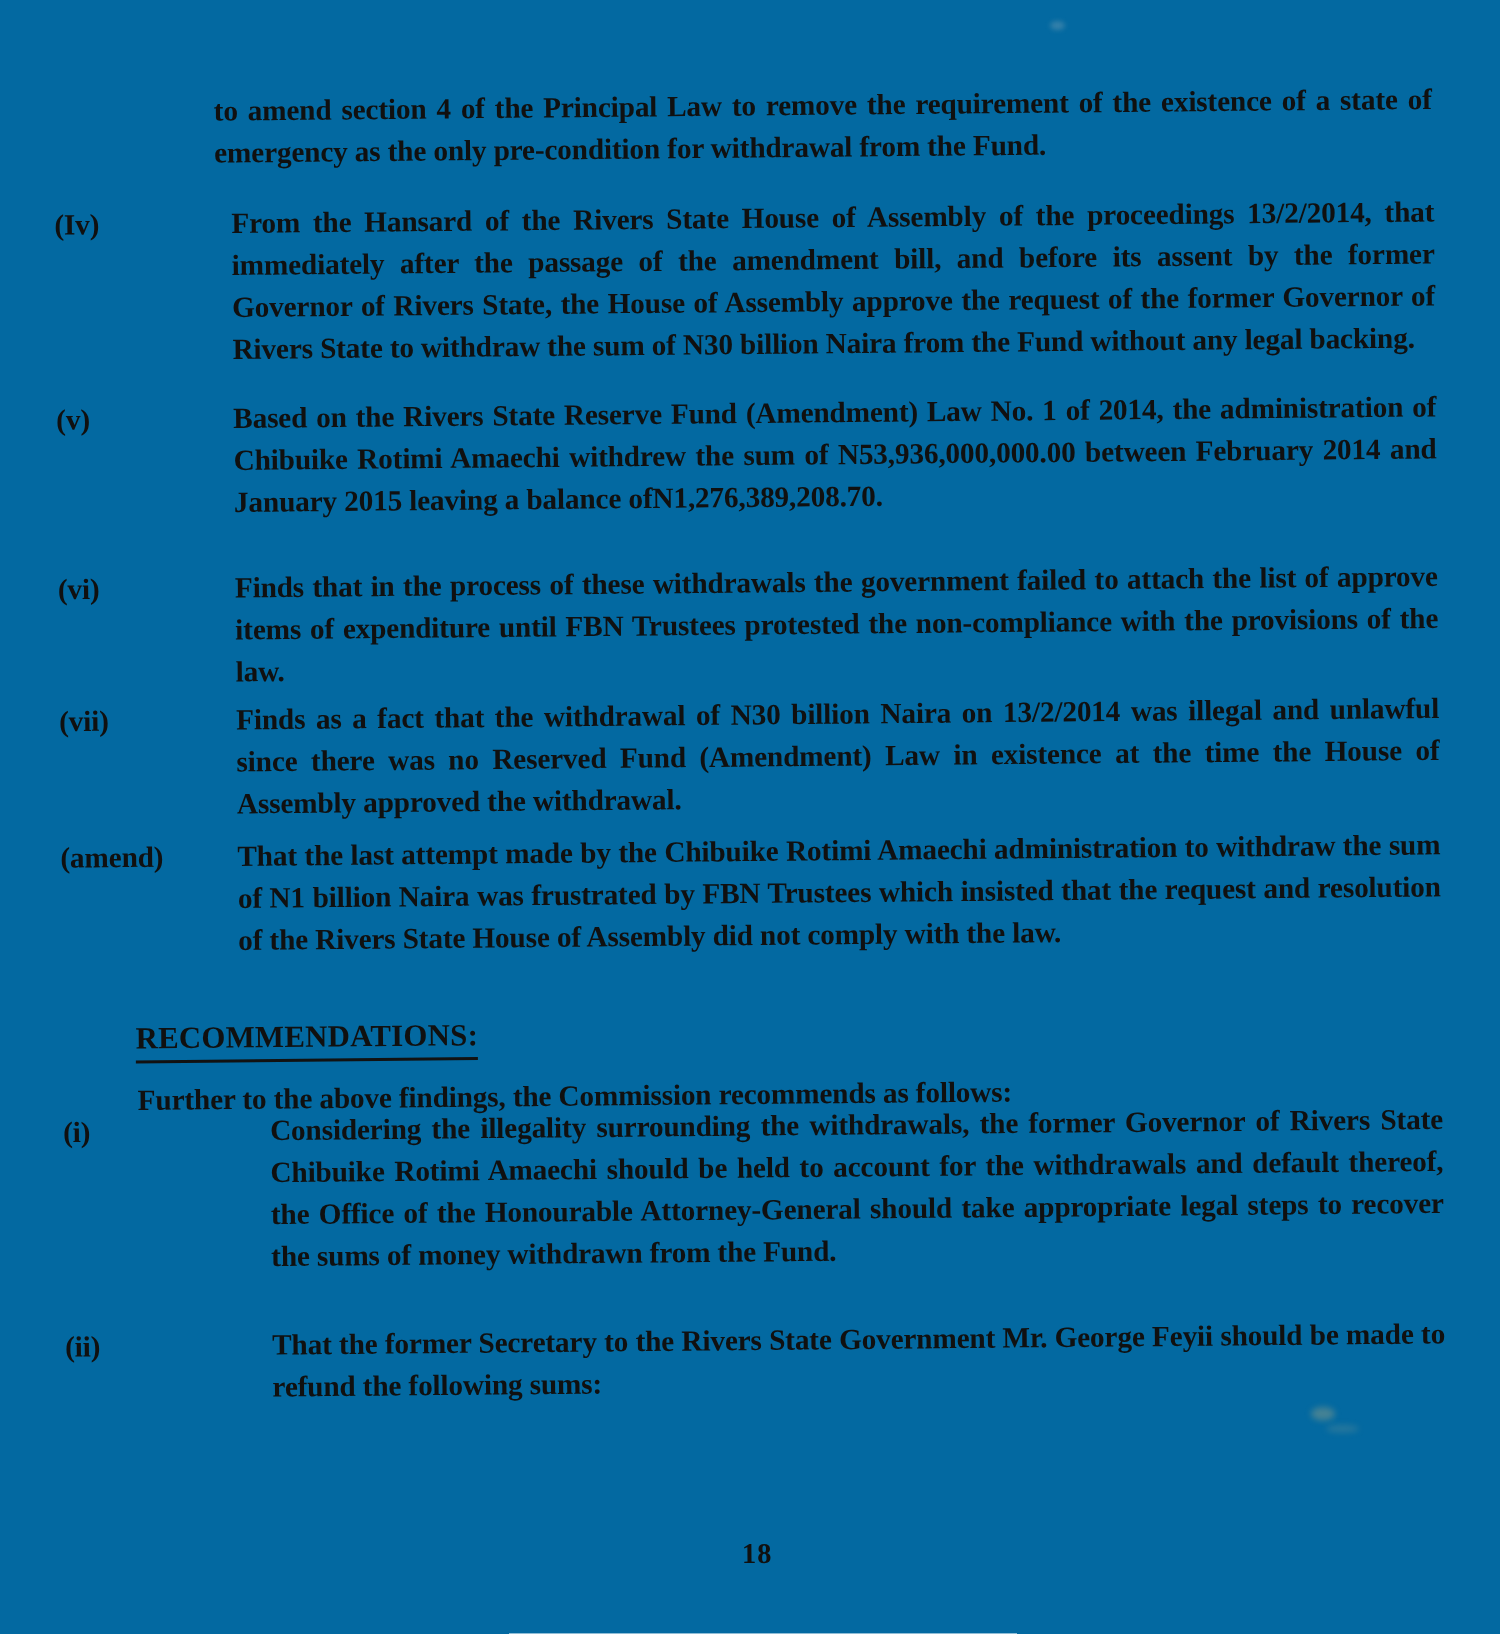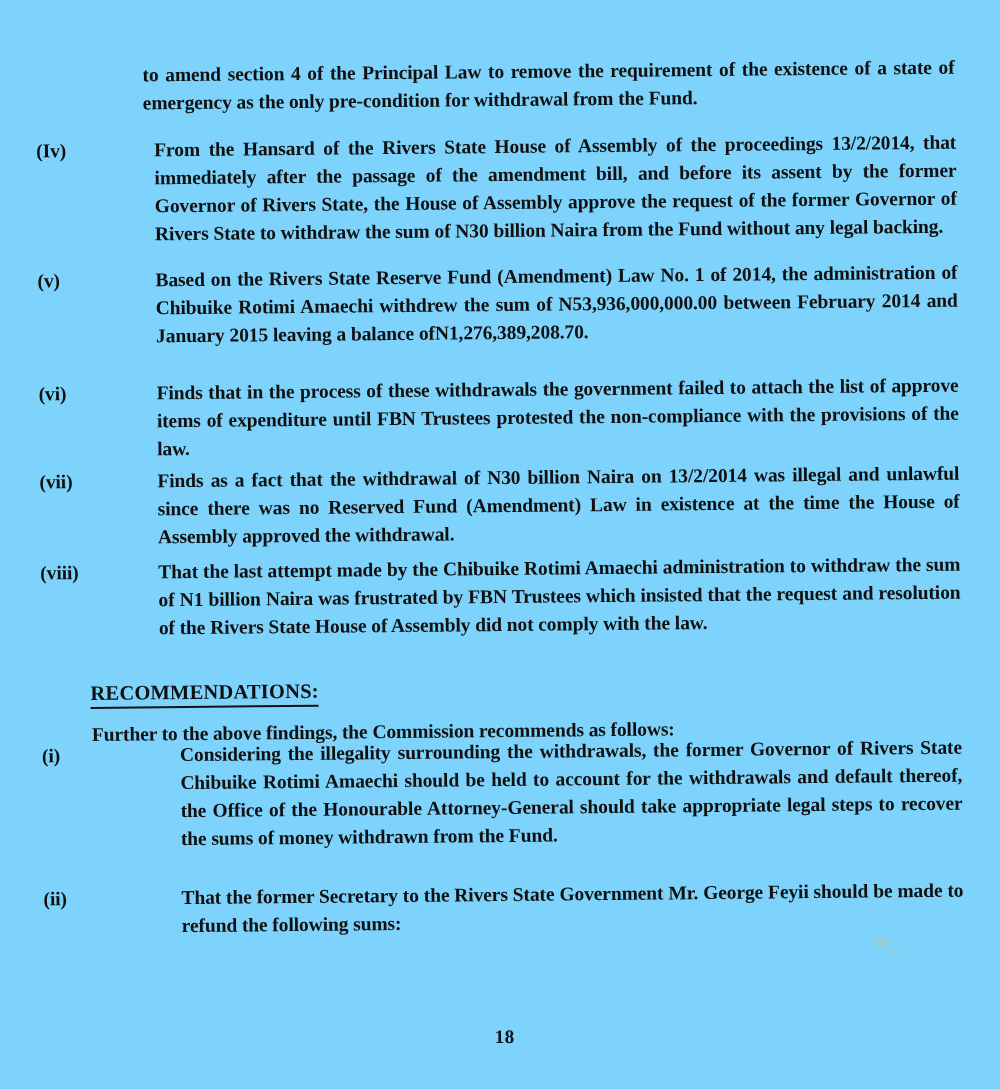--- a/index.html
+++ b/index.html
@@ -14,21 +14,21 @@
     position: relative;
     overflow: hidden;
     font-family: "Liberation Serif", "DejaVu Serif", serif;
     color: #101010;
   }
 
   
   #page {
     position: absolute;
     inset: 0;
-    background: #7dd3fc;
+    background: #0369a1;
   }
 
   
   .scan-artifact {
     position: absolute;
     border-radius: 50%;
     pointer-events: none;
   }
   .artifact-a {
     left: 874px; top: 938px;
@@ -170,21 +170,21 @@
       <span class="marker">(vi)</span>
       <span class="body">Finds that in the process of these withdrawals the government failed to attach the list of approve items of expenditure until FBN Trustees protested the non-compliance with the provisions of the law.</span>
     </div>
 
     <div class="item findings" style="top:464px;">
       <span class="marker">(vii)</span>
       <span class="body">Finds as a fact that the withdrawal of N30 billion Naira on 13/2/2014 was illegal and unlawful since there was no Reserved Fund (Amendment) Law in existence at the time the House of Assembly approved the withdrawal.</span>
     </div>
 
     <div class="item findings" style="top:555px;">
-      <span class="marker">(viii)</span>
+      <span class="marker">(amend)</span>
       <span class="body">That the last attempt made by the Chibuike Rotimi Amaechi administration to withdraw the sum of N1 billion Naira was frustrated by FBN Trustees which insisted that the request and resolution of the Rivers State House of Assembly did not comply with the law.</span>
     </div>
 
     <div id="rec-heading">RECOMMENDATIONS:</div>
 
     <div id="rec-lead">Further to the above findings, the Commission recommends as follows:</div>
 
     <div class="item recs" style="top:738px;">
       <span class="marker">(i)</span>
       <span class="body">Considering the illegality surrounding the withdrawals, the former Governor of Rivers State Chibuike Rotimi Amaechi should be held to account for the withdrawals and default thereof, the Office of the Honourable Attorney-General should take appropriate legal steps to recover the sums of money withdrawn from the Fund.</span>

